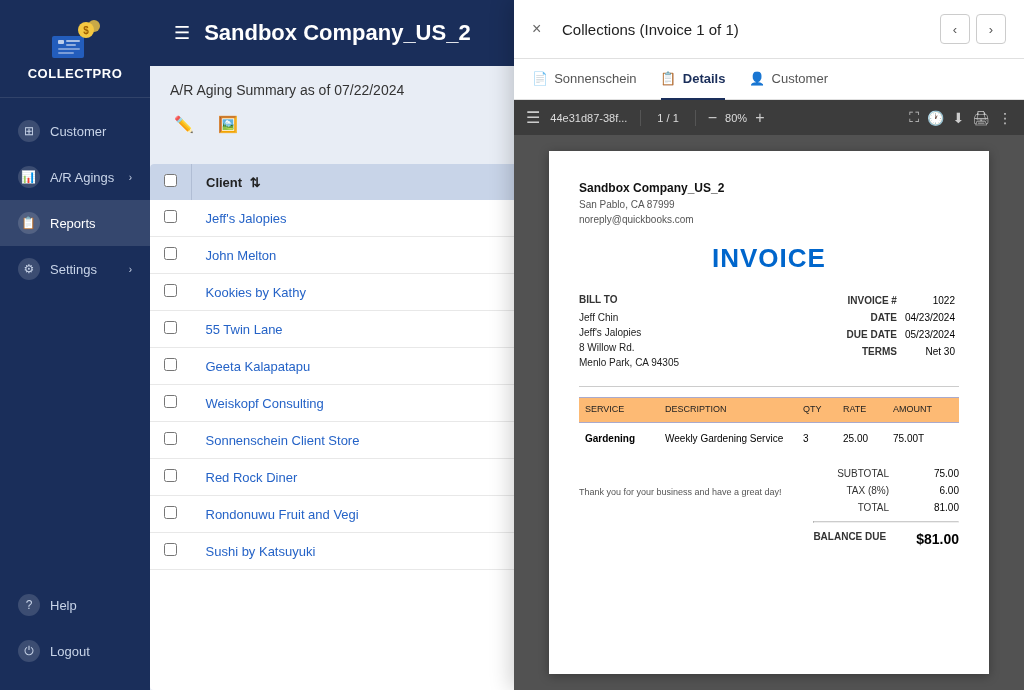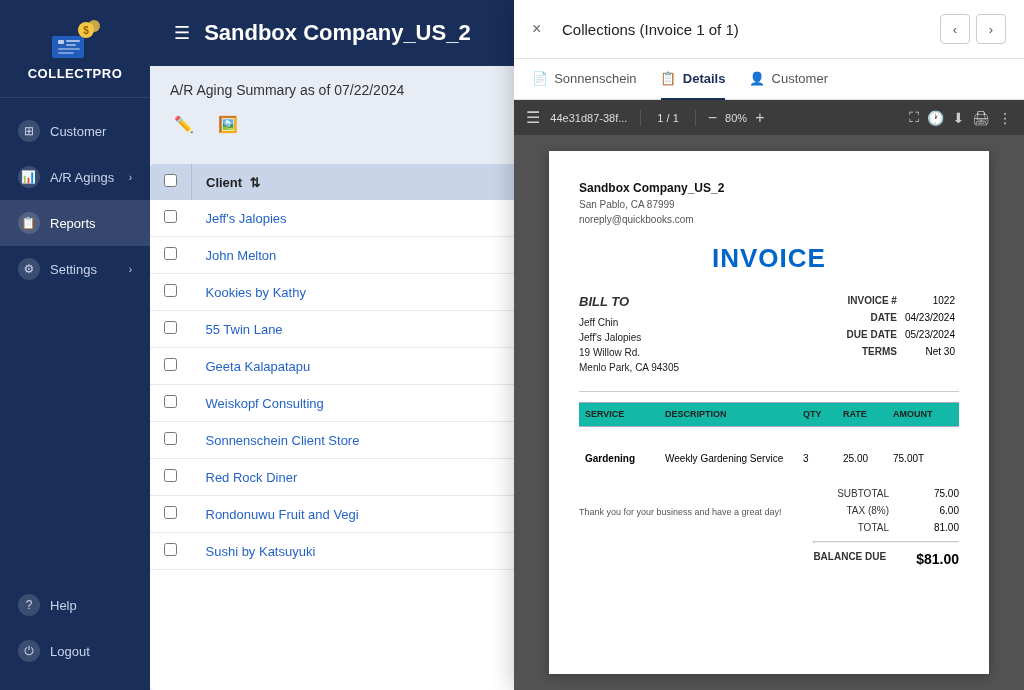--- a/index.html
+++ b/index.html
@@ -331,26 +331,25 @@
       margin: 12px 0 14px;
       letter-spacing: 1px;
       text-align: center;
     }
     .inv-bill-section {
       display: flex;
       justify-content: space-between;
       margin-bottom: 16px;
     }
     .inv-bill-to-label {
-      font-size: 13px;
+      font-size: 10px;
       font-weight: 700;
       color: #333;
       text-transform: uppercase;
       margin-bottom: 3px;
-      font-style: italic;
     }
     .inv-bill-to-info {
       font-size: 10px;
       color: #222;
     }
     .inv-details-right {
       text-align: right;
       font-size: 10px;
     }
     .inv-details-right table {
@@ -360,29 +359,29 @@
       padding: 1px 4px;
       font-size: 10px;
     }
     .inv-details-right .label-cell {
       font-weight: 600;
       color: #333;
     }
     .inv-line-header {
       display: grid;
       grid-template-columns: 80px 1fr 40px 50px 60px;
-      background: #14b8a6;
+      background: #fdba74;
       padding: 5px 6px;
       font-size: 9px;
-      font-weight: 700;
+      font-weight: 400;
       color: #222;
       text-transform: uppercase;
       border-top: 1px solid #aac;
       border-bottom: 1px solid #aac;
-      margin-bottom: 20px;
+      margin-bottom: 4px;
     }
     .inv-line-row {
       display: grid;
       grid-template-columns: 80px 1fr 40px 50px 60px;
       padding: 4px 6px;
       font-size: 10px;
       align-items: center;
     }
     .inv-line-row .service-label {
       font-weight: 700;
@@ -663,21 +662,21 @@
           <div class="inv-company-addr">San Pablo, CA  87999</div>
           <div class="inv-company-addr">noreply@quickbooks.com</div>
 
           <div class="inv-title">INVOICE</div>
 
           <div class="inv-bill-section">
             <div>
               <div class="inv-bill-to-label">BILL TO</div>
               <div class="inv-bill-to-info">Jeff Chin</div>
               <div class="inv-bill-to-info">Jeff's Jalopies</div>
-              <div class="inv-bill-to-info">19 Willow Rd.</div>
+              <div class="inv-bill-to-info">8 Willow Rd.</div>
               <div class="inv-bill-to-info">Menlo Park, CA  94305</div>
             </div>
             <div class="inv-details-right">
               <table>
                 <tbody>
                     <tr>
                   <td class="label-cell">INVOICE #</td>
                   <td>1022</td>
                 </tr>
                 <tr>

